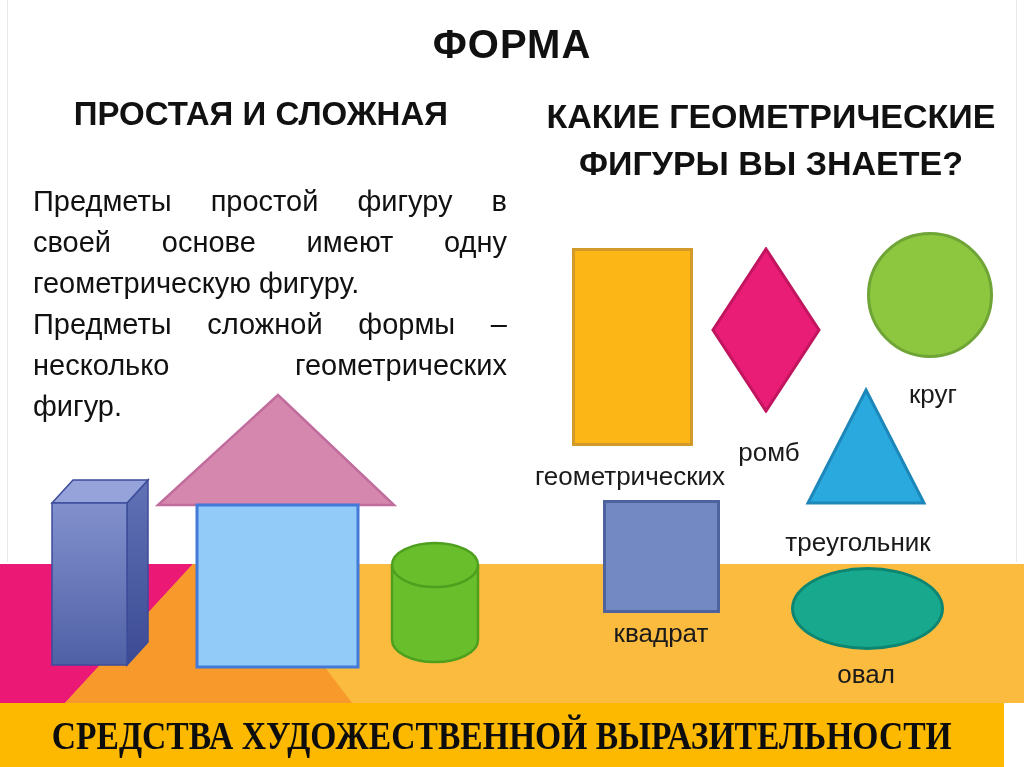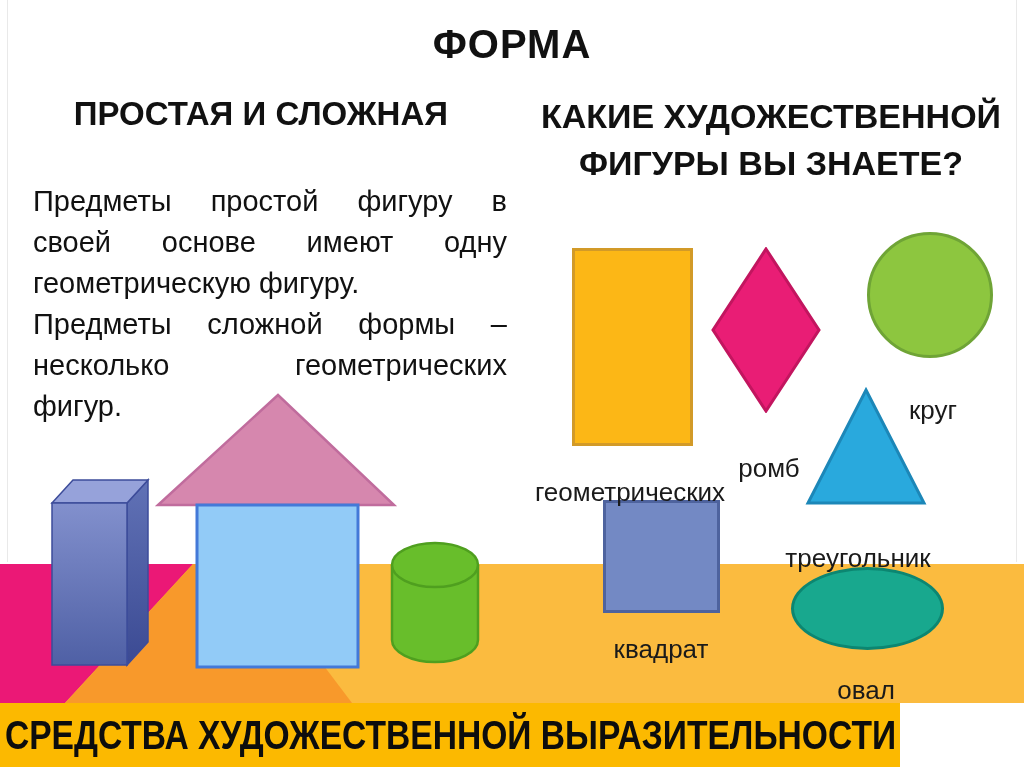--- a/index.html
+++ b/index.html
@@ -11,30 +11,30 @@
   .edge.left{left:7px;} .edge.right{left:1016px;}
 
   
   .title{left:0;top:22px;width:1024px;text-align:center;font-size:40px;font-weight:bold;letter-spacing:1px;}
   .h-left{left:34px;top:95px;width:414px;text-align:right;font-size:33px;font-weight:bold;}
   .h-right{left:536px;top:93px;width:470px;text-align:center;font-size:34px;line-height:47px;font-weight:bold;}
   .bodytext{left:33px;top:181px;width:474px;font-size:29px;}
   .bline{height:41px;line-height:41px;text-align:justify;text-align-last:justify;}
   .bline.endline{text-align-last:left;}
 
-  .shape-label{position:absolute;font-size:26px;color:#1a1a1a;transform:translateX(-50%);white-space:nowrap;margin-top:16px;}
+  .shape-label{position:absolute;font-size:26px;color:#1a1a1a;transform:translateX(-50%);white-space:nowrap;}
 
   
   .geo-rect{left:572px;top:248px;width:121px;height:198px;background:#FCB716;border:3px solid #D29A28;box-sizing:border-box;}
   .geo-circle{left:867px;top:232px;width:126px;height:126px;background:#8DC63F;border:3px solid #6FA436;border-radius:50%;box-sizing:border-box;}
   .geo-square{left:603px;top:500px;width:117px;height:113px;background:#7389C4;border:3px solid #4E639E;box-sizing:border-box;}
   .geo-oval{left:791px;top:567px;width:153px;height:83px;background:#18A88E;border:3px solid #0C8671;border-radius:50%;box-sizing:border-box;}
 
   
-  .banner{left:0;top:703px;width:900px;height:64px;background:#FCB900;display:flex;align-items:center;justify-content:center;}
+  .banner{left:0;top:703px;width:1004px;height:64px;background:#FCB900;display:flex;align-items:center;justify-content:center;font-family:Liberation Serif, serif;}
   .banner span{font-size:40px;font-weight:bold;white-space:nowrap;transform:scaleX(0.84);color:#0d0d0d;}
 
   svg{display:block;}
 </style>
 </head>
 <body>
 
 <div class="edge left"></div>
 <div class="edge right"></div>
 
@@ -43,21 +43,21 @@
 <div class="abs h-left">ПРОСТАЯ И СЛОЖНАЯ</div>
 <div class="abs bodytext">
   <div class="bline">Предметы простой фигуру в</div>
   <div class="bline">своей основе имеют одну</div>
   <div class="bline endline">геометрическую фигуру.</div>
   <div class="bline">Предметы сложной формы –</div>
   <div class="bline">несколько геометрических</div>
   <div class="bline endline">фигур.</div>
 </div>
 
-<div class="abs h-right">КАКИЕ ХУДОЖЕСТВЕННОЙ ФИГУРЫ ВЫ ЗНАЕТЕ?</div>
+<div class="abs h-right">КАКИЕ ГЕОМЕТРИЧЕСКИЕ ФИГУРЫ ВЫ ЗНАЕТЕ?</div>
 
 <svg class="abs" style="left:0;top:390px;" width="1024" height="313" viewBox="0 390 1024 313">
   <defs>
     <linearGradient id="gFront" x1="0" y1="0" x2="0" y2="1">
       <stop offset="0" stop-color="#8290CD"></stop>
         <stop offset="1" stop-color="#4F60A5"></stop>
     </linearGradient>
     <linearGradient id="gSide" x1="0" y1="0" x2="0" y2="1">
       <stop offset="0" stop-color="#6172B6"></stop>
         <stop offset="1" stop-color="#3B4A93"></stop>

